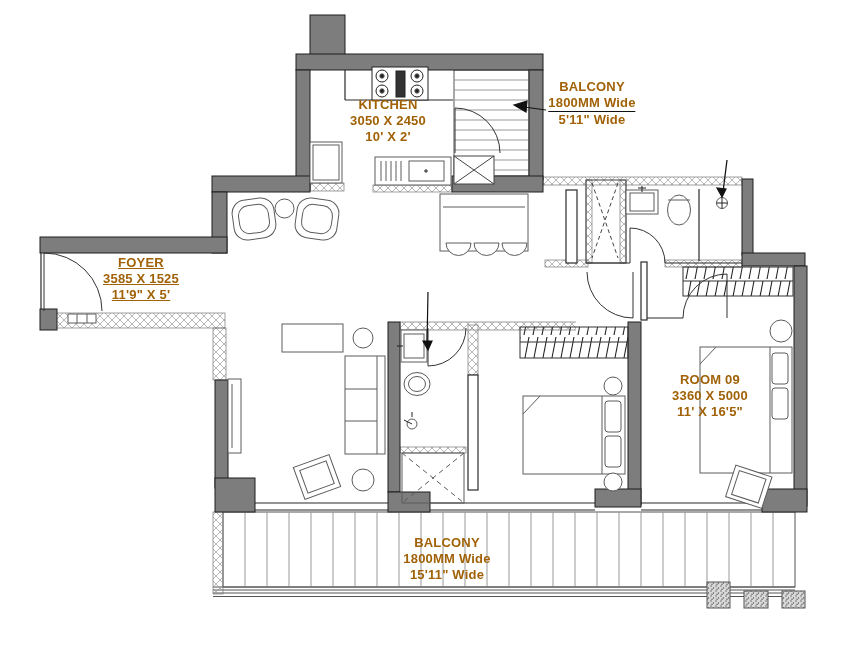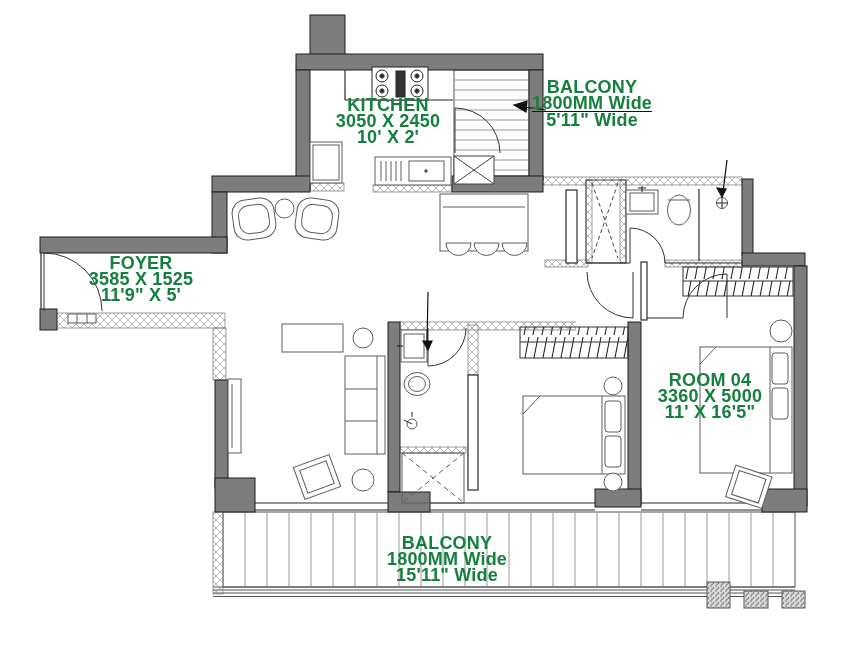--- a/index.html
+++ b/index.html
@@ -3,21 +3,21 @@
 <meta charset="utf-8">
 <style>
   html,body{margin:0;padding:0;background:#fff;}
   .stage{
     position:relative;width:850px;height:650px;background:#fff;overflow:hidden;
     font-family:"Liberation Sans",sans-serif;
   }
   .stage svg{position:absolute;left:0;top:0;}
   .lbl{
     position:absolute;transform:translateX(-50%);text-align:center;
-    font-weight:bold;font-size:18px;line-height:16px;color:#15803d;
+    font-weight:bold;font-size:13px;line-height:16px;color:#a16207;
     white-space:nowrap;letter-spacing:.2px;z-index:5;
   }
   .lbl .u{display:inline-block;border-bottom:1.5px solid #111;padding-bottom:0px;}
 </style>
 </head>
 <body>
 
 <div class="stage">
 
 <svg width="850" height="650" viewBox="0 0 850 650">
@@ -275,31 +275,31 @@
     <div>10' X 2'</div>
   </div>
 
   <div class="lbl" style="left:592px;top:79px;">
     <div>BALCONY</div>
     <div><span class="u">1800MM Wide</span></div>
     <div>5'11" Wide</div>
   </div>
 
 
-  <div class="lbl" style="left:141px;top:255px;">
+  <div class="lbl" style="left:141px;top:255px;text-decoration:underline;">
     <div>FOYER</div>
     <div>3585 X 1525</div>
     <div>11'9" X 5'</div>
   </div>
 
 
 
 
   <div class="lbl" style="left:710px;top:372px;">
-    <div>ROOM 04</div>
+    <div>ROOM 09</div>
     <div>3360 X 5000</div>
     <div>11' X 16'5"</div>
   </div>
 
   <div class="lbl" style="left:447px;top:535px;">
     <div>BALCONY</div>
     <div>1800MM Wide</div>
     <div>15'11" Wide</div>
   </div>
 

